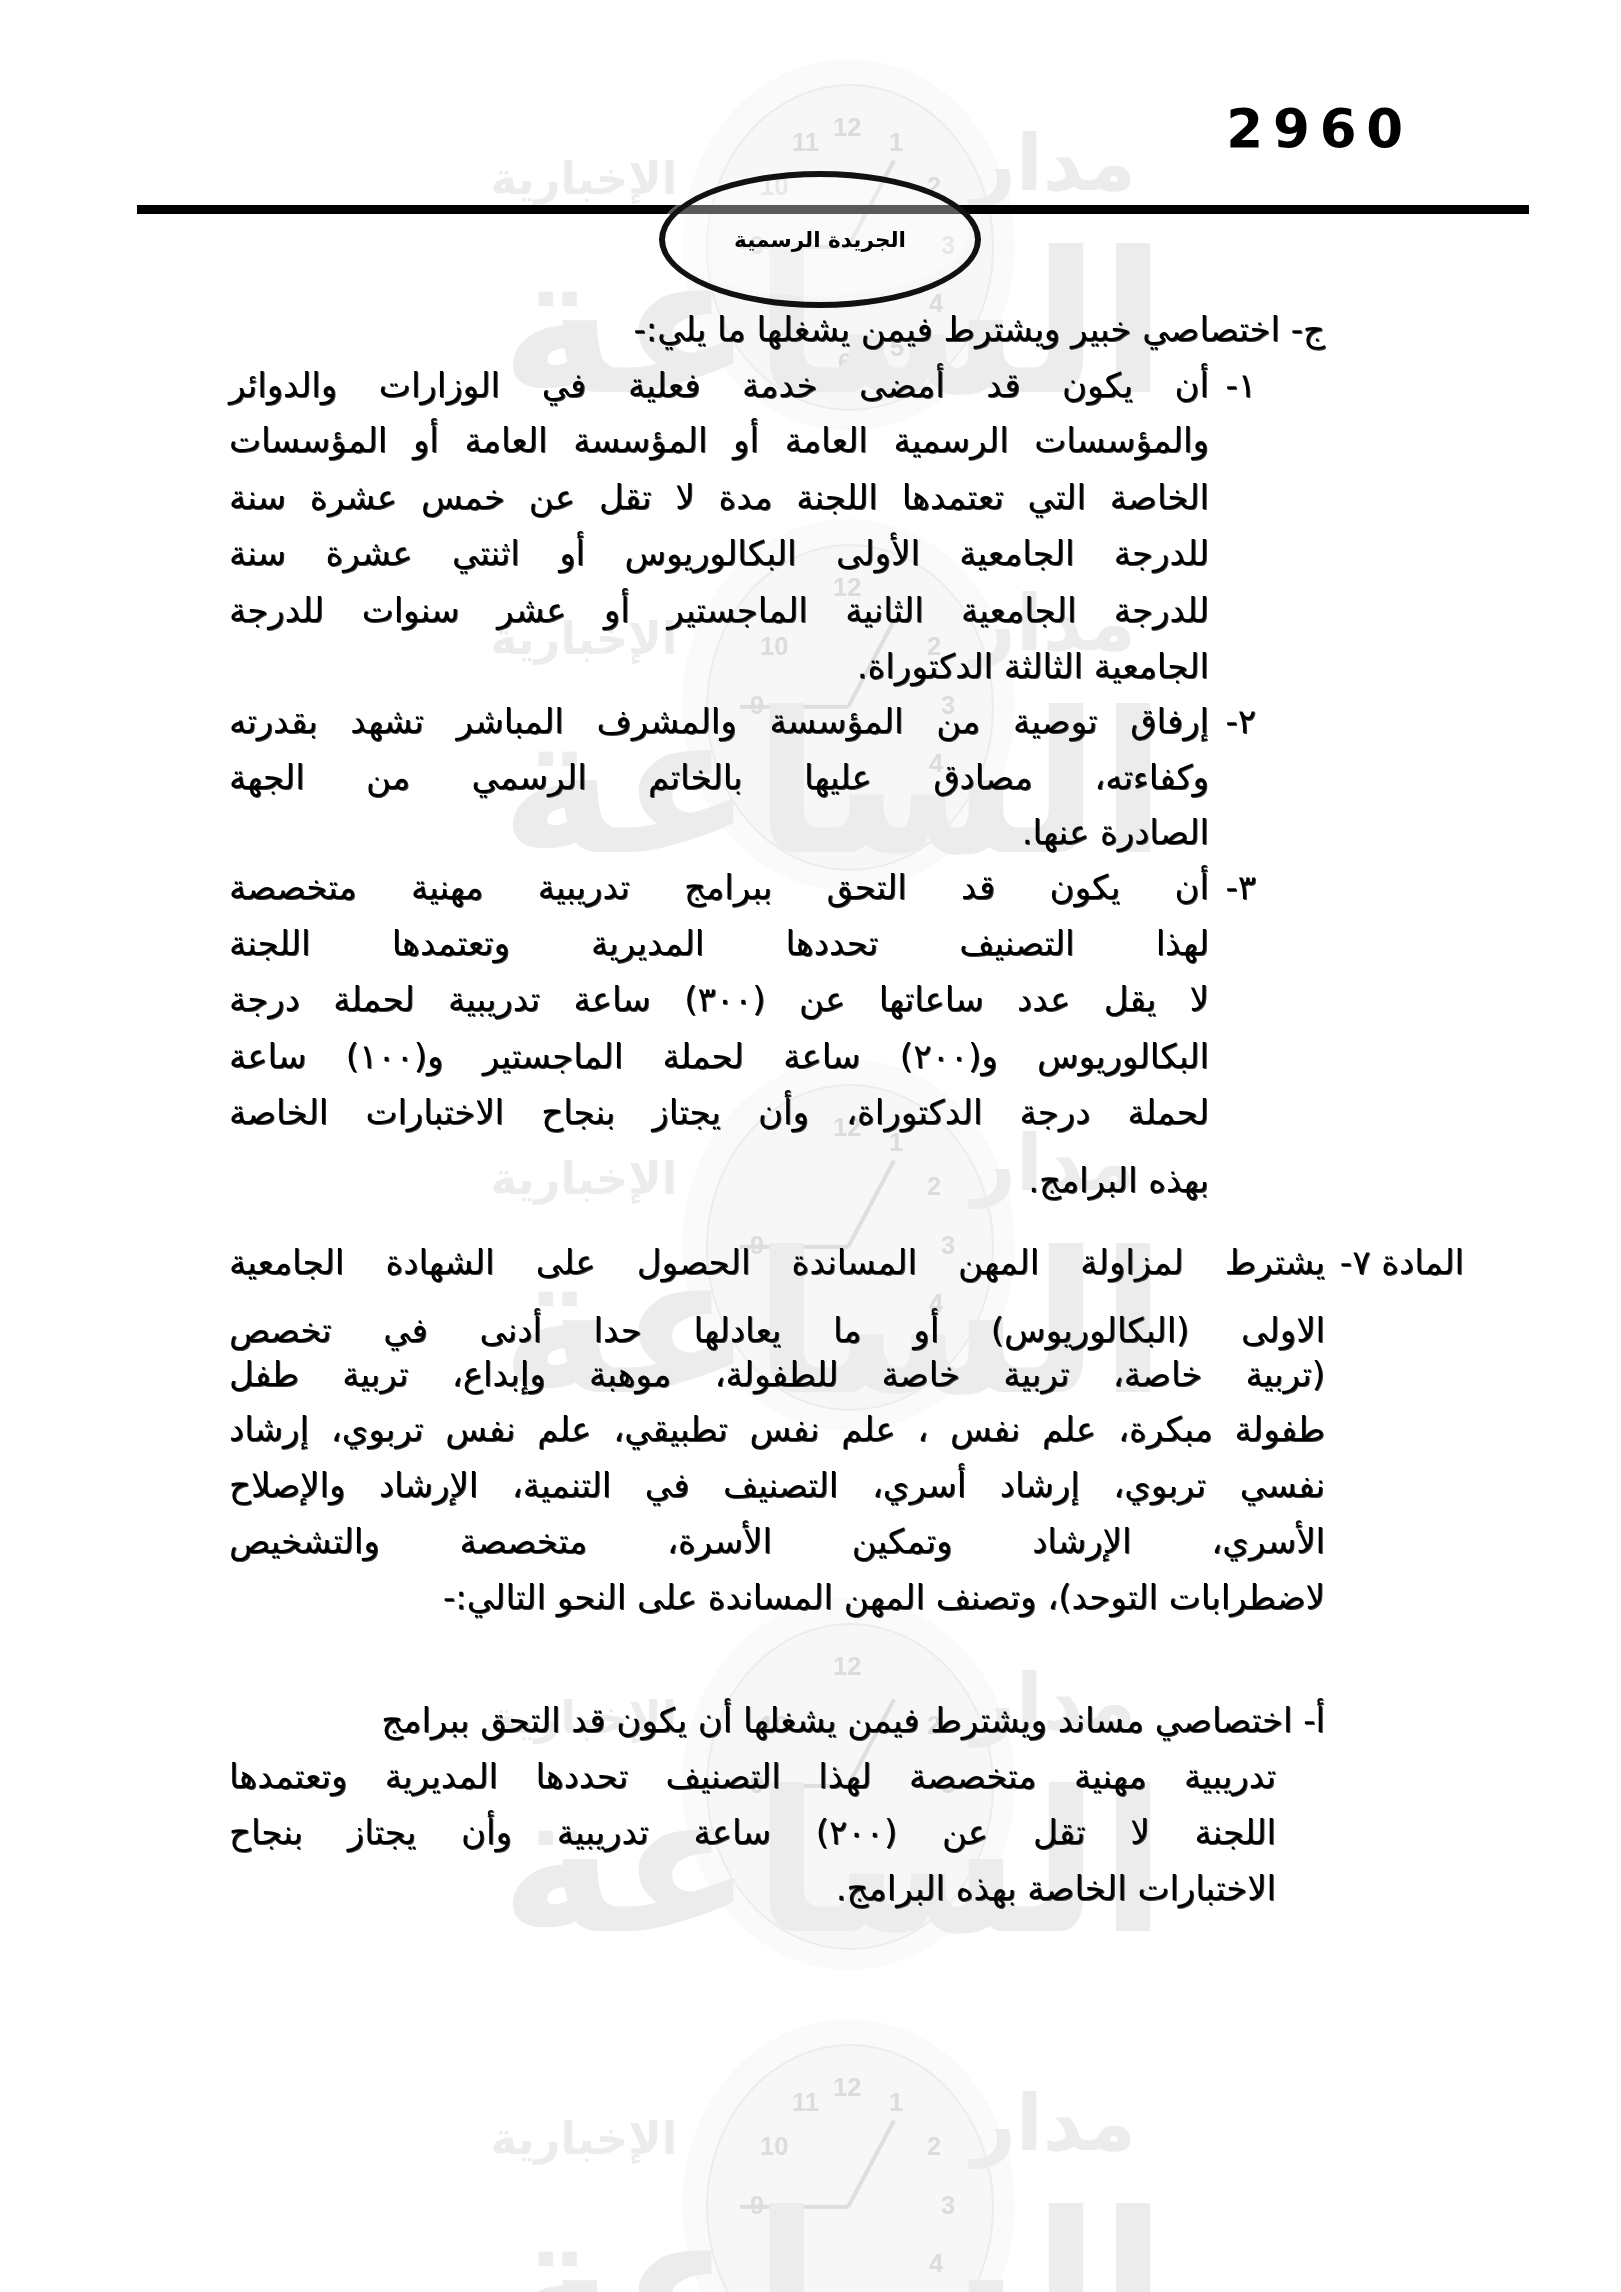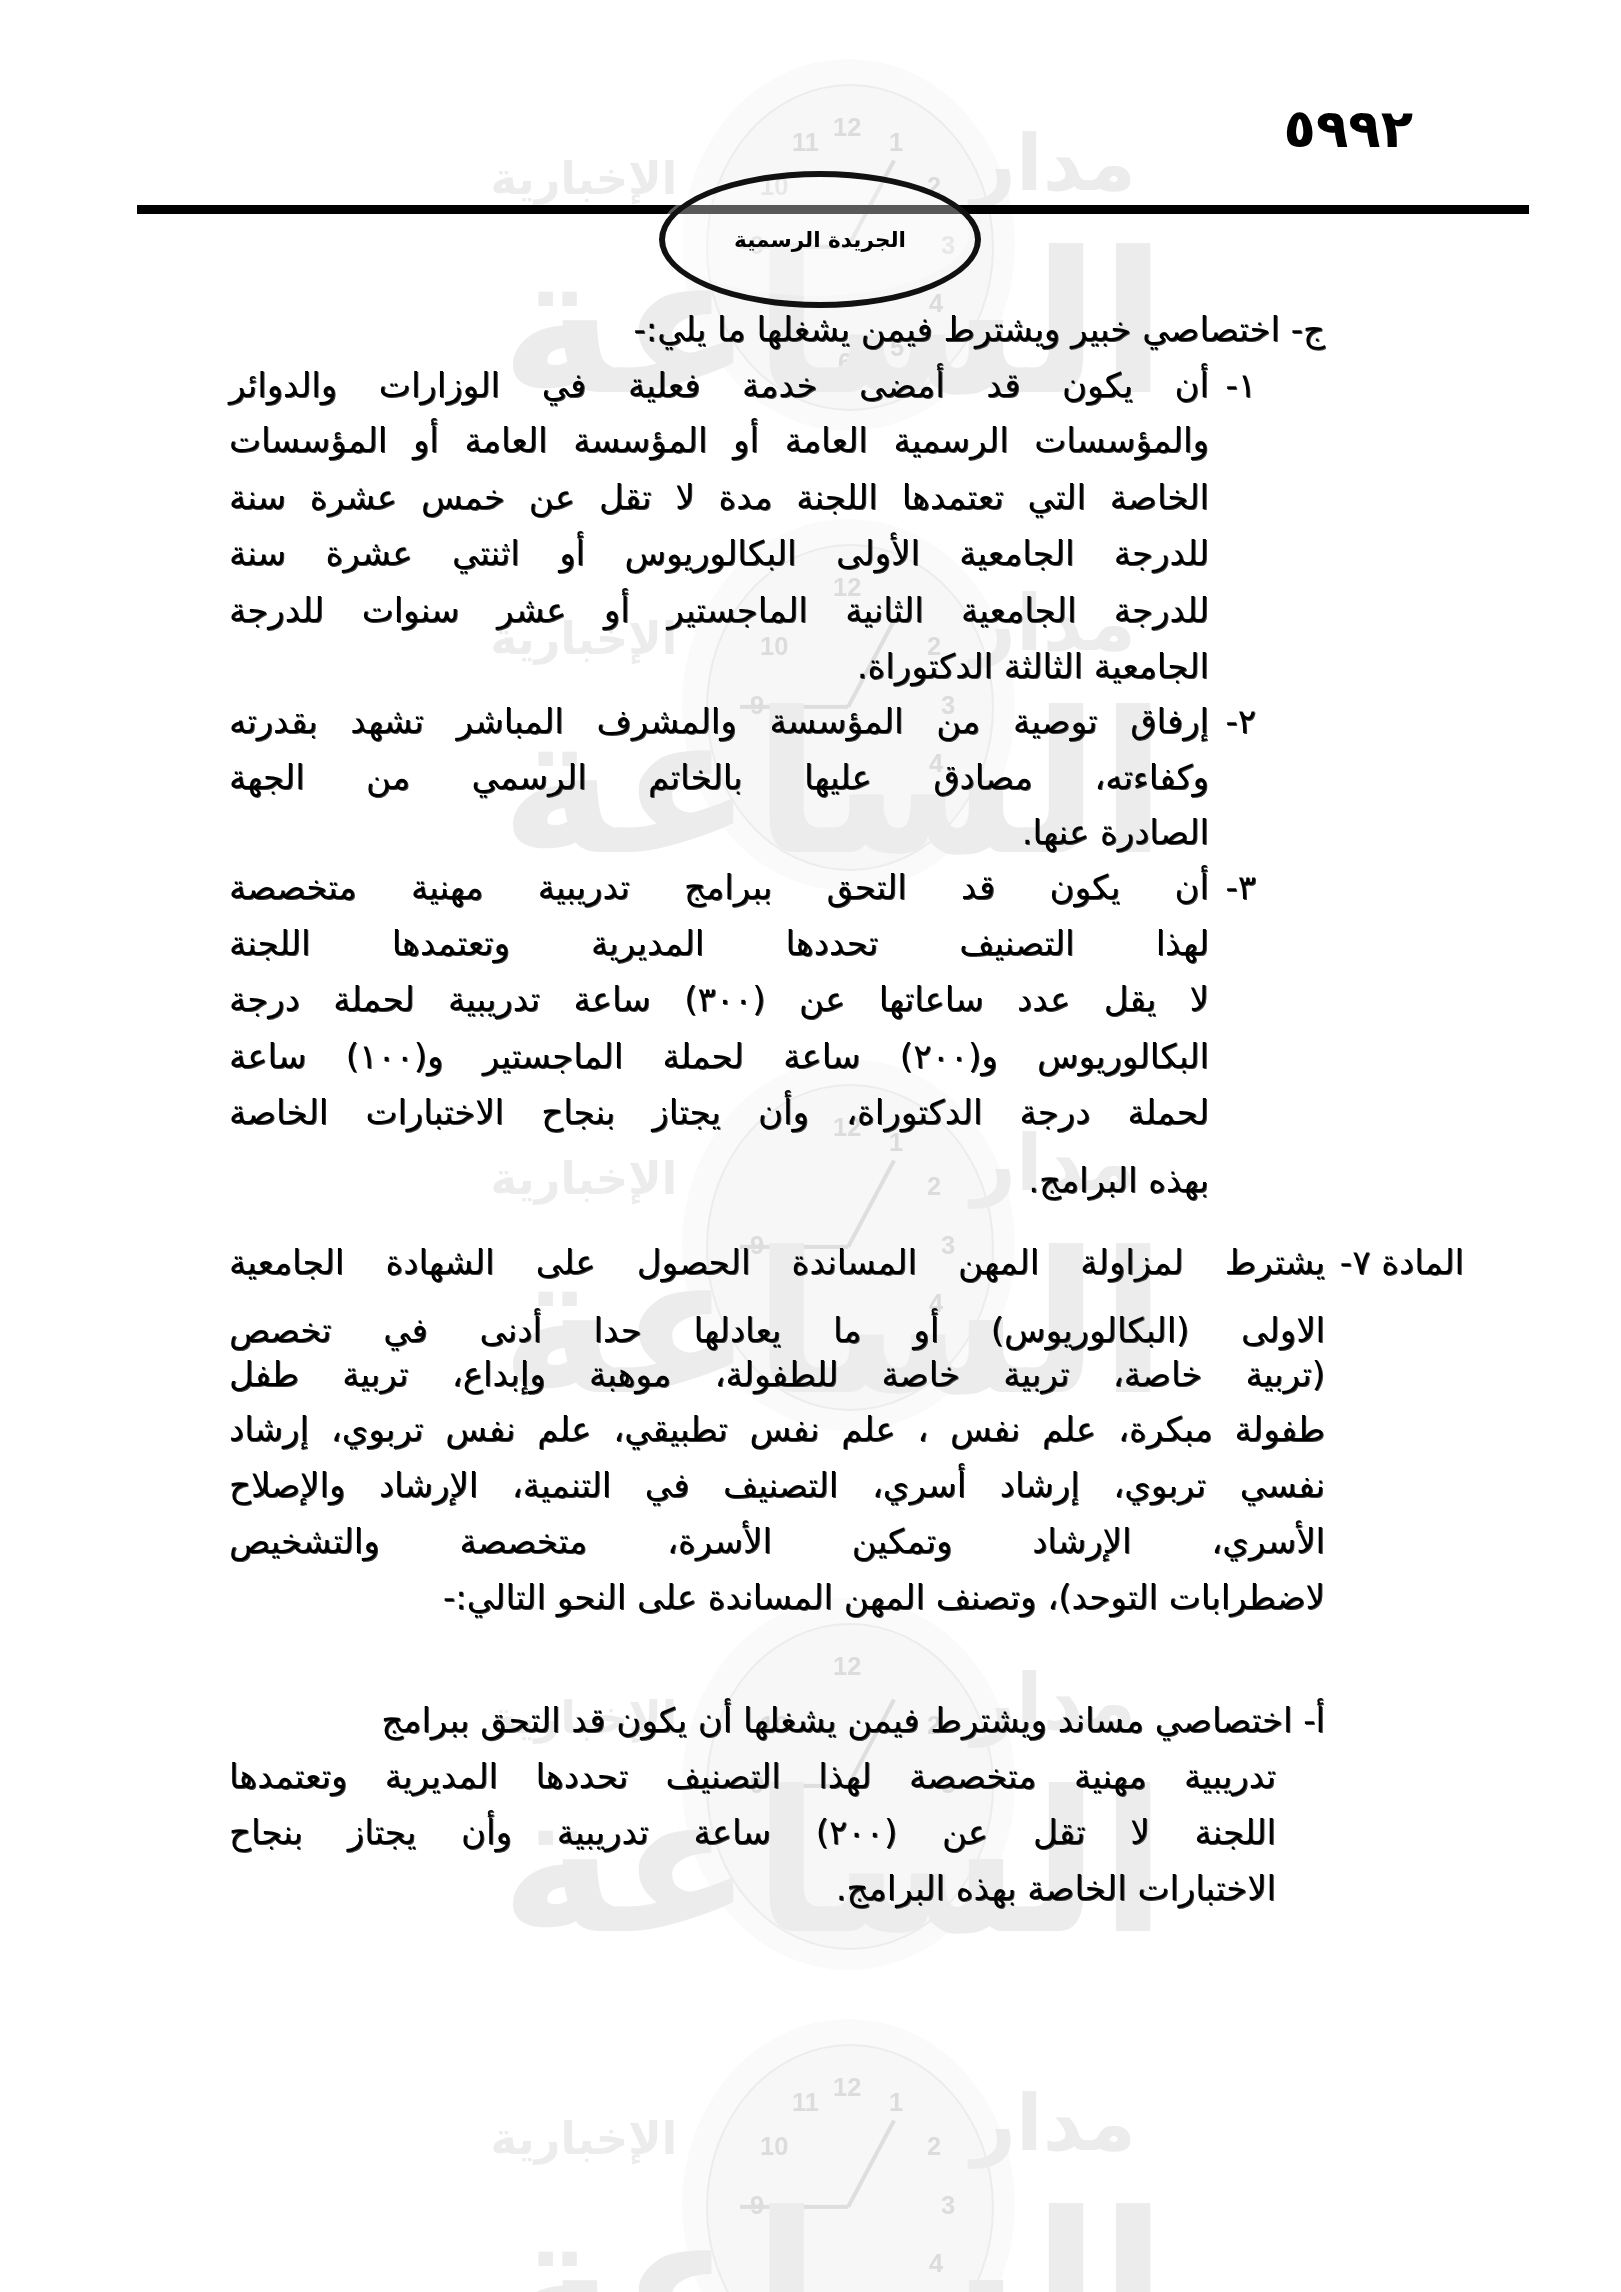--- a/index.html
+++ b/index.html
@@ -143,21 +143,21 @@
   <div class="num" style="left:250px; top:113px;">10</div>
   <div class="num" style="left:282px; top:69px;">11</div>
   <div class="num" style="left:260px; top:235px;">8</div>
   <div class="hand" style="left:338px; top:186px; width:108px; transform: rotate(180deg);"></div>
   <div class="hand" style="left:338px; top:186px; width:98px; transform: rotate(-62deg);"></div>
   <div class="big w1">مدار</div>
   <div class="big w2">الإخبارية</div>
   <div class="big w3">الساعة</div>
 </div>
 
-<div class="page-number">٥٩٩٢</div>
+<div class="page-number">2960</div>
 <div class="header-rule"></div>
 <div class="header-oval-bg" style="left:659px; top:171px;"></div>
 <div class="header-oval">
   <span>الجريدة الرسمية</span>
 </div>
 
 <div class="content">
 
   <div class="line" style="right:296px; top:312px;">ج- اختصاصي خبير ويشترط فيمن يشغلها ما يلي:-</div>
 

